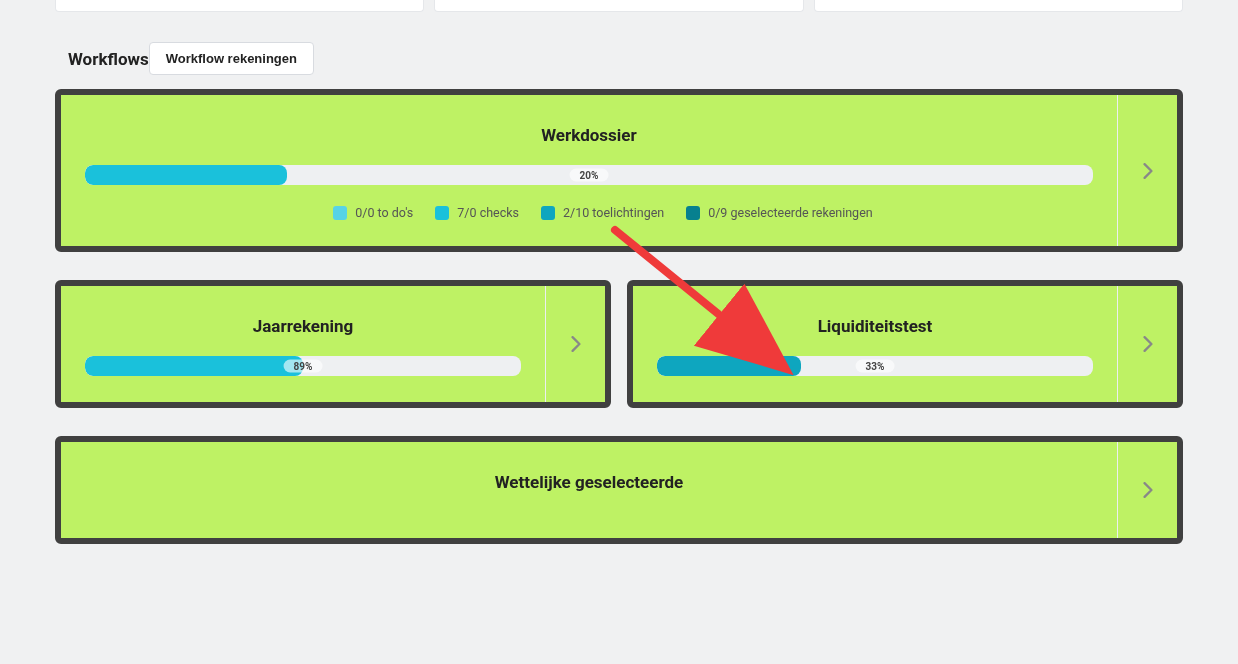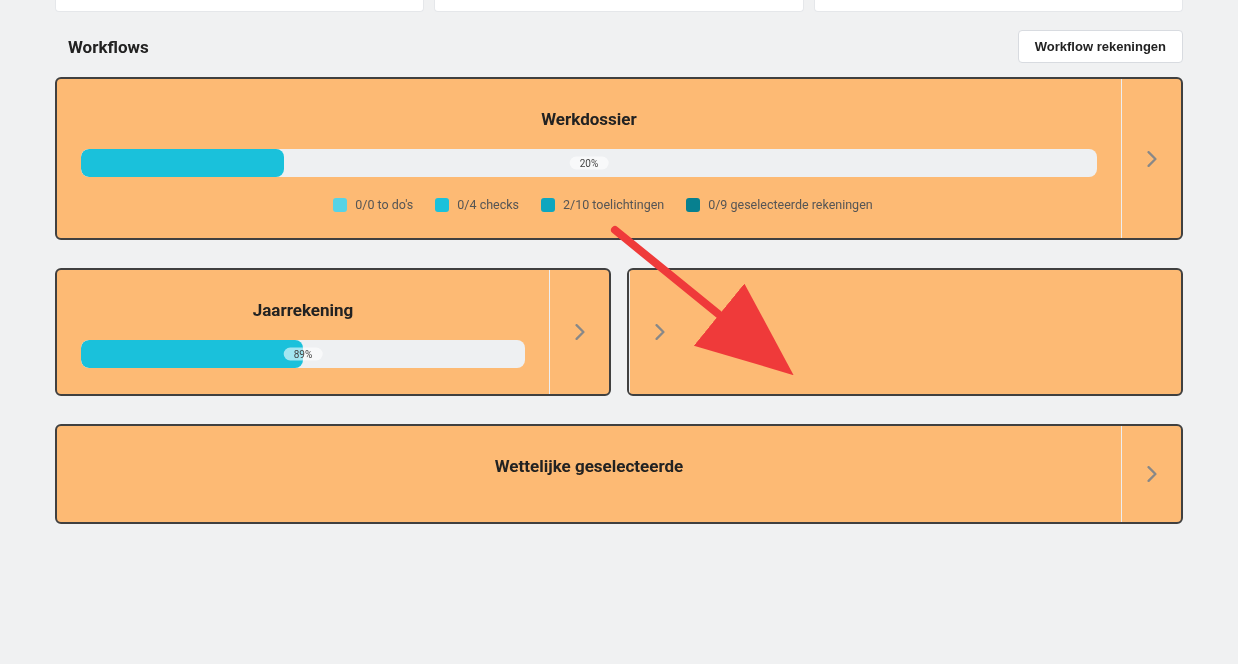--- a/index.html
+++ b/index.html
@@ -21,45 +21,45 @@
     flex: 1;
     height: 12px;
     background: #fff;
     border: 1px solid #e5e7ea;
     border-top: none;
     border-radius: 0 0 4px 4px;
   }
 
   .section-header {
     display: flex;
-    justify-content: space-between;
     align-items: center;
     padding: 18px 55px 14px 68px;
+    margin-top: 12px;
   }
   .section-title {
     font-size: 17px;
     font-weight: 700;
     color: #222;
   }
   .btn-add {
     background: #fff;
     border: 1px solid #d8dbe0;
     border-radius: 4px;
     padding: 8px 16px;
     font-size: 13px;
     font-weight: 600;
     color: #222;
     cursor: pointer;
   }
 
   .cards-wrap { padding: 0 55px; }
 
   .card {
-    background: #fdba74;
-    border: 2px solid #404040;
+    background: #bef264;
+    border: 6px solid #404040;
     border-radius: 6px;
     display: flex;
     overflow: hidden;
     margin-bottom: 28px;
   }
   .card-body {
     flex: 1;
     padding: 30px 24px 26px 24px;
     display: flex;
     flex-direction: column;
@@ -79,25 +79,26 @@
   .card-title {
     font-size: 17px;
     font-weight: 700;
     color: #222;
     margin-bottom: 20px;
     text-align: center;
   }
 
   .progress-outer {
     width: 100%;
-    height: 28px;
+    height: 20px;
     background: #eef0f2;
     border-radius: 8px;
     position: relative;
     overflow: hidden;
+    font-weight: bold;
   }
   .progress-fill {
     height: 100%;
     background: #1ac1db;
     border-radius: 8px;
   }
   .progress-fill.dark { background: #0ea6bf; }
   .progress-badge {
     position: absolute;
     left: 50%;
@@ -175,21 +176,21 @@
         <div class="progress-fill" style="width:20%"></div>
         <div class="progress-badge">20%</div>
       </div>
       <div class="legend-row">
         <div class="legend-item">
           <span class="legend-swatch" style="background:#57d3e6"></span>
           <span>0/0 to do's</span>
         </div>
         <div class="legend-item">
           <span class="legend-swatch" style="background:#1ac1db"></span>
-          <span>0/4 checks</span>
+          <span>7/0 checks</span>
         </div>
         <div class="legend-item">
           <span class="legend-swatch" style="background:#0ea6bf"></span>
           <span>2/10 toelichtingen</span>
         </div>
         <div class="legend-item">
           <span class="legend-swatch" style="background:#07808f"></span>
           <span>0/9 geselecteerde rekeningen</span>
         </div>
       </div>
@@ -211,20 +212,27 @@
         </div>
       </div>
       <div class="card-expand">
         <svg viewBox="0 0 8 14">
             <path d="M1 1 L7 7 L1 13" fill="none" stroke="#888" stroke-width="2" stroke-linecap="round" stroke-linejoin="round"></path>
           </svg>
       </div>
     </div>
 
     <div class="card">
+      <div class="card-body">
+        <div class="card-title">Liquiditeitstest</div>
+        <div class="progress-outer">
+          <div class="progress-fill dark" style="width:33%"></div>
+          <div class="progress-badge">33%</div>
+        </div>
+      </div>
       <div class="card-expand">
         <svg viewBox="0 0 8 14">
             <path d="M1 1 L7 7 L1 13" fill="none" stroke="#888" stroke-width="2" stroke-linecap="round" stroke-linejoin="round"></path>
           </svg>
       </div>
     </div>
   </div>
 
   <div class="cards-row">
     <div class="card half-col">

